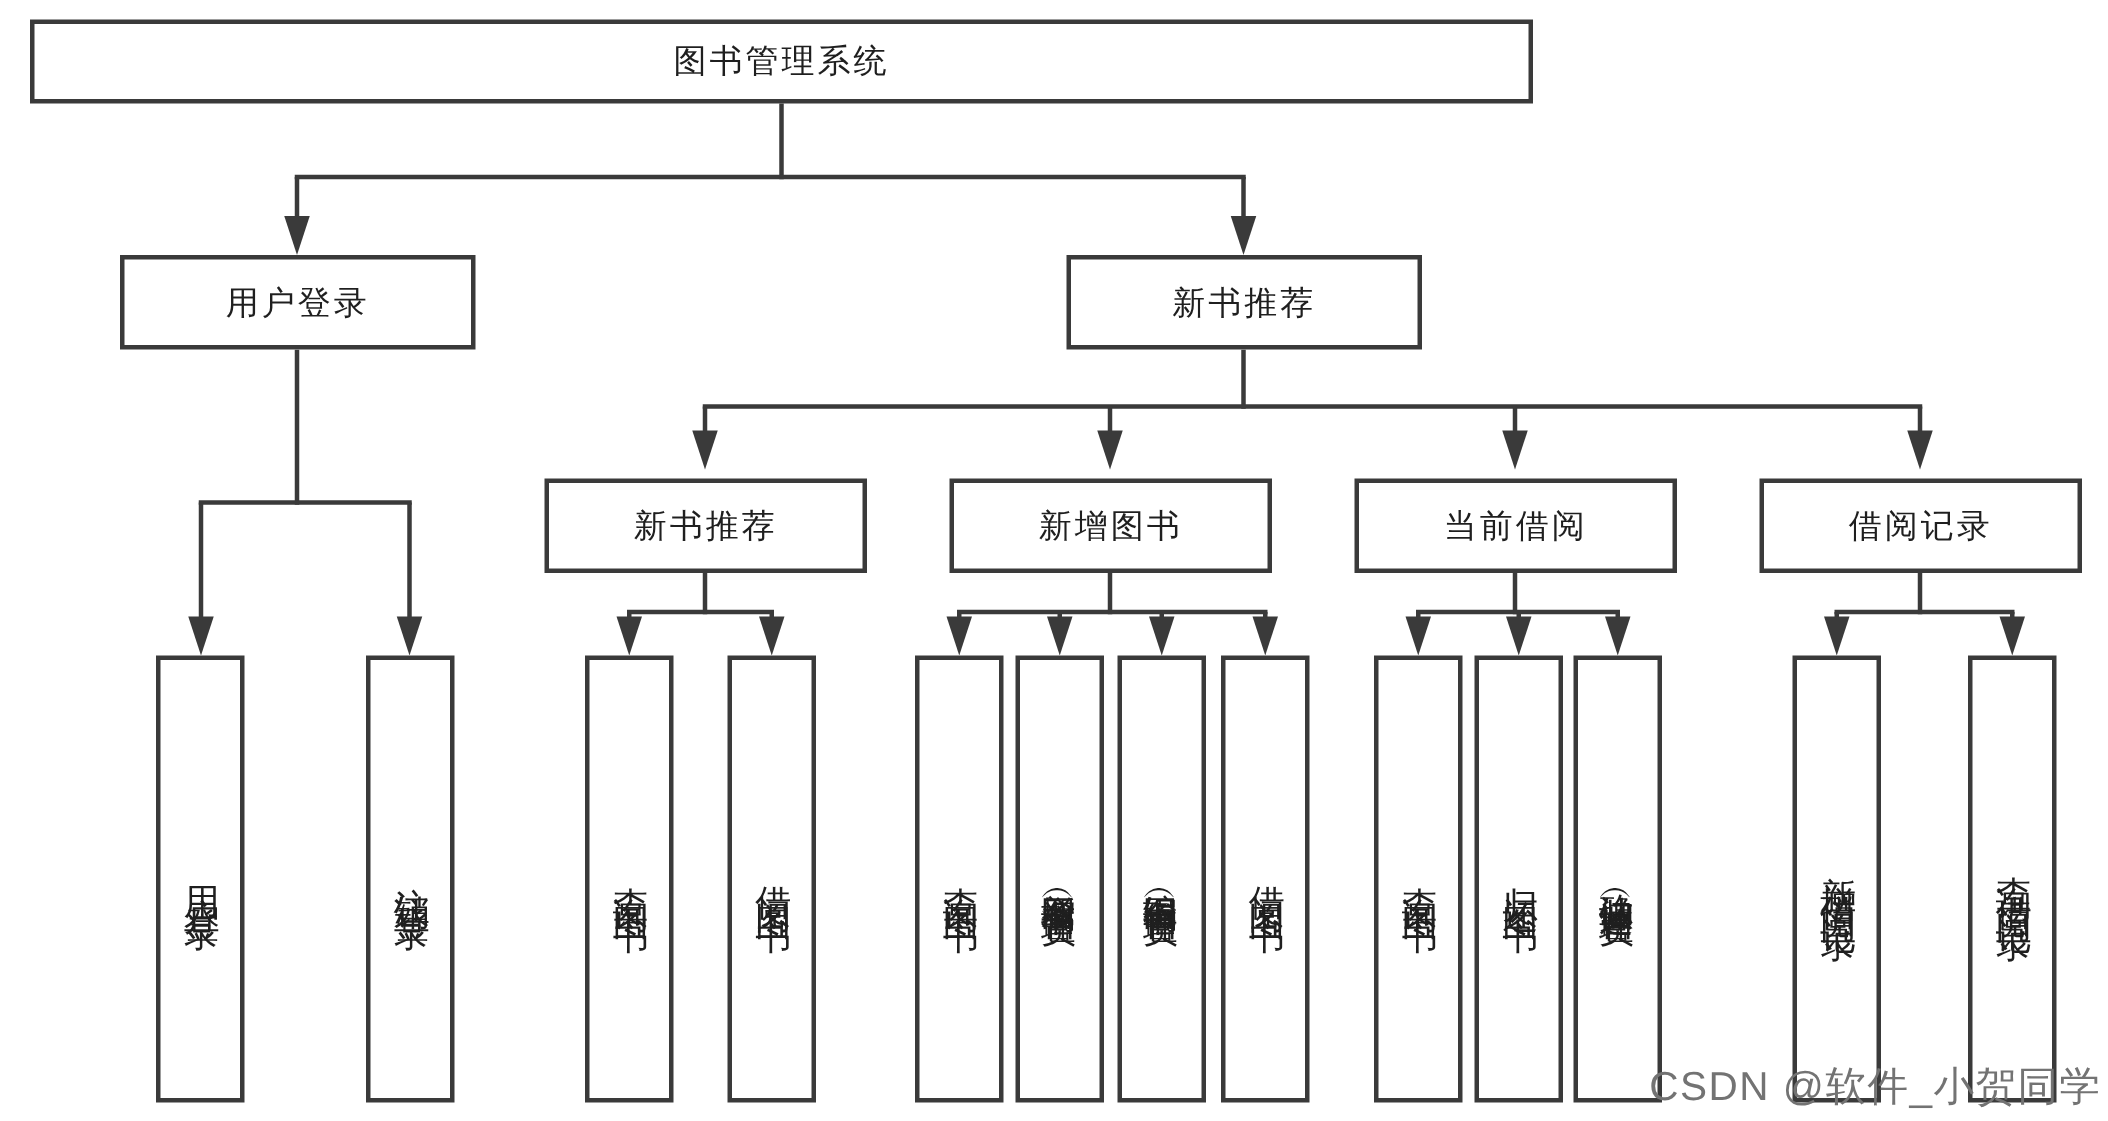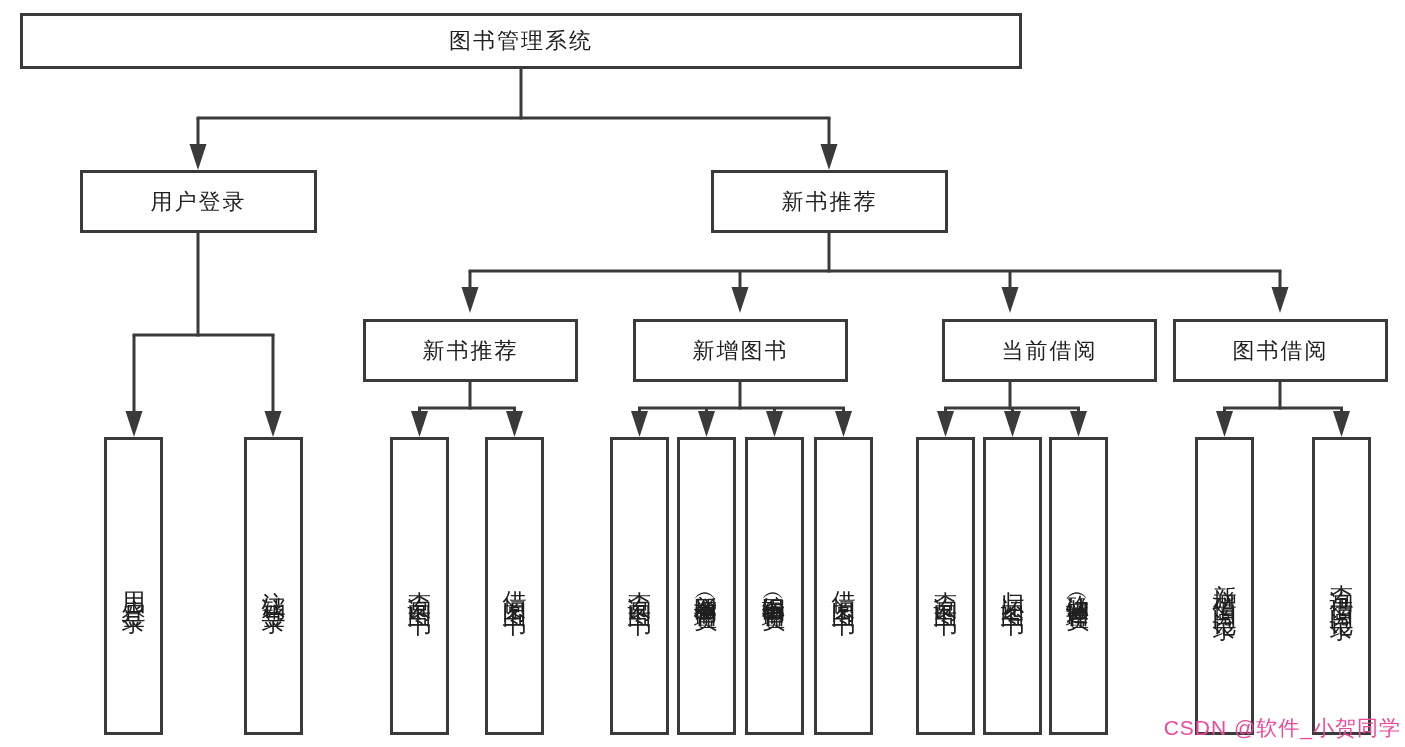--- a/index.html
+++ b/index.html
@@ -41,36 +41,36 @@
     font-size: 23px;
     letter-spacing: 2px;
   }
   
   .root       { left: 20px;   top: 13px;  width: 1002px; height: 56px; }
   .l2-a       { left: 80px;   top: 170px; width: 237px;  height: 63px; }
   .l2-b       { left: 711px;  top: 170px; width: 237px;  height: 63px; }
   .l3         { top: 319px; width: 215px; height: 63px; }
   .l3-0       { left: 363px; }
   .l3-1       { left: 633px; }
-  .l3-2       { left: 903px; margin-left: 39px; }
+  .l3-2       { left: 903px; }
   .l3-3       { left: 1173px; }
   .leaf       { top: 437px; width: 59px; height: 298px; }
   .lf-g0-0 { left: 104px; }  .lf-g0-1 { left: 244px; }
   .lf-g1-0 { left: 390px; }  .lf-g1-1 { left: 485px; }
   .lf-g2-0 { left: 610px; }  .lf-g2-1 { left: 677px; }
   .lf-g2-2 { left: 745px; }  .lf-g2-3 { left: 814px; }
   .lf-g3-0 { left: 916px; }  .lf-g3-1 { left: 983px; }
   .lf-g3-2 { left: 1049px; }
   .lf-g4-0 { left: 1195px; } .lf-g4-1 { left: 1312px; }
   .watermark {
     position: absolute;
     right: 4px;
     bottom: 5px;
-    font-size: 21px;
-    color: #ec4899;
+    font-size: 27px;
+    color: #737373;
     letter-spacing: 1px;
     pointer-events: none;
   }
 </style>
 </head>
 <body>
 
 <div id="canvas">
 
   <svg id="wires" viewBox="0 0 1405 747" xmlns="http://www.w3.org/2000/svg" stroke="#3a3a3a" stroke-width="3" fill="#3a3a3a" stroke-linecap="butt">
@@ -163,21 +163,21 @@
   <div class="node hnode l3 l3-0">
     <span>新书推荐</span>
   </div>
   <div class="node hnode l3 l3-1">
     <span>新增图书</span>
   </div>
   <div class="node hnode l3 l3-2">
     <span>当前借阅</span>
   </div>
   <div class="node hnode l3 l3-3">
-    <span>图书借阅</span>
+    <span>借阅记录</span>
   </div>
 
   <div class="node leaf lf-g0-0">
     <span class="vtext">用户登录</span>
   </div>
   <div class="node leaf lf-g0-1">
     <span class="vtext">注销登录</span>
   </div>
 
   <div class="node leaf lf-g1-0">

